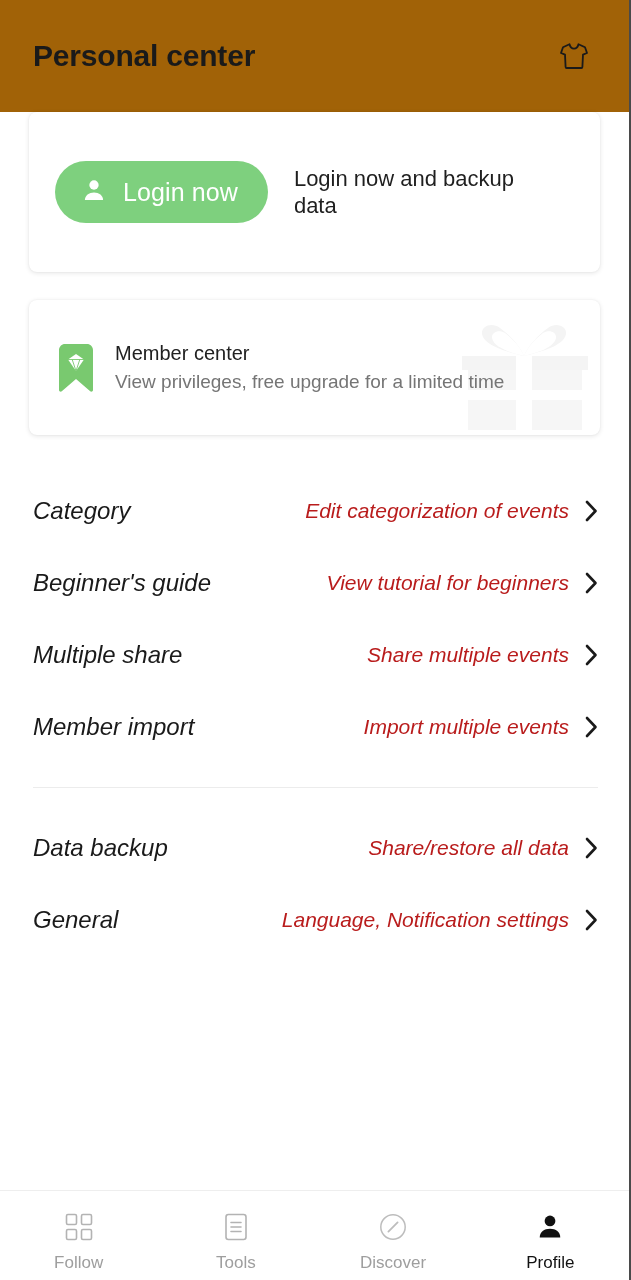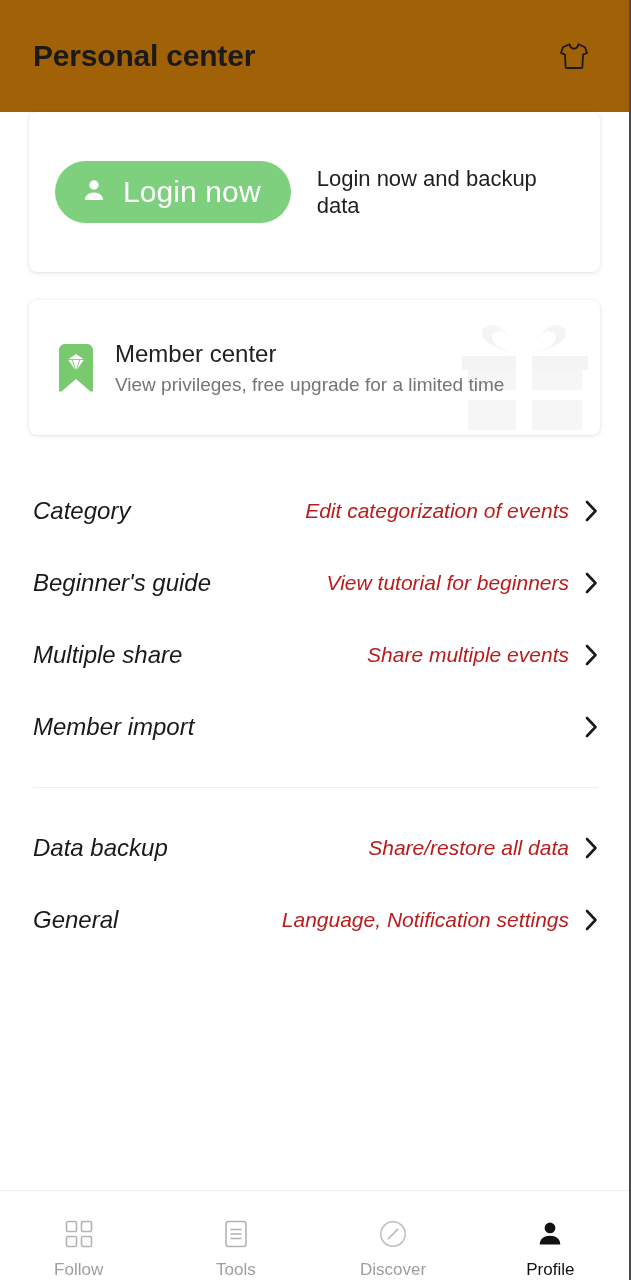--- a/index.html
+++ b/index.html
@@ -69,21 +69,21 @@
     gap: 16px;
     background: #7ed07e;
     border-radius: 34px;
     height: 62px;
     padding: 0 30px 0 26px;
     cursor: pointer;
     flex: none;
   }
   .login-btn-label {
     color: #ffffff;
-    font-size: 30px;
+    font-size: 25px;
     letter-spacing: 0.1px;
   }
   .login-desc {
     font-size: 22px;
     color: #1f1f1f;
     line-height: 1.24;
     max-width: 255px;
   }
 
   .member-card {
@@ -106,21 +106,21 @@
   }
   .member-badge {
     width: 42px;
     height: 48px;
     flex: none;
     position: relative;
     z-index: 2;
   }
   .member-text { position: relative; z-index: 2; }
   .member-title {
-    font-size: 24px;
+    font-size: 20px;
     color: #212121;
     margin-bottom: 6px;
   }
   .member-sub {
     font-size: 19px;
     color: #757575;
   }
 
   
   .menu {
@@ -162,21 +162,21 @@
   
   .bottom-nav {
     position: absolute;
     left: 0;
     bottom: 0;
     width: 629px;
     height: 90px;
     background: #ffffff;
     border-top: 1px solid #eeeeee;
     display: flex;
-    align-items: flex-end;
+    align-items: center;
     padding-top: 12px;
   }
   .nav-item {
     flex: 1;
     display: flex;
     flex-direction: column;
     align-items: center;
     gap: 9px;
     cursor: pointer;
   }
@@ -283,20 +283,21 @@
           <svg width="13" height="22" viewBox="0 0 13 22" fill="none">
             <path d="M2 2 L10.5 11 L2 20" stroke="#1a1a1a" stroke-width="2.6" stroke-linecap="round" stroke-linejoin="round"></path>
           </svg>
         </span>
       </span>
     </div>
 
     <div class="menu-row">
       <span class="menu-label">Member import</span>
       <span class="menu-right">
+        <span class="menu-value">Import multiple events</span>
         <span class="chev">
           <svg width="13" height="22" viewBox="0 0 13 22" fill="none">
             <path d="M2 2 L10.5 11 L2 20" stroke="#1a1a1a" stroke-width="2.6" stroke-linecap="round" stroke-linejoin="round"></path>
           </svg>
         </span>
       </span>
     </div>
 
     <div class="divider"></div>
 

